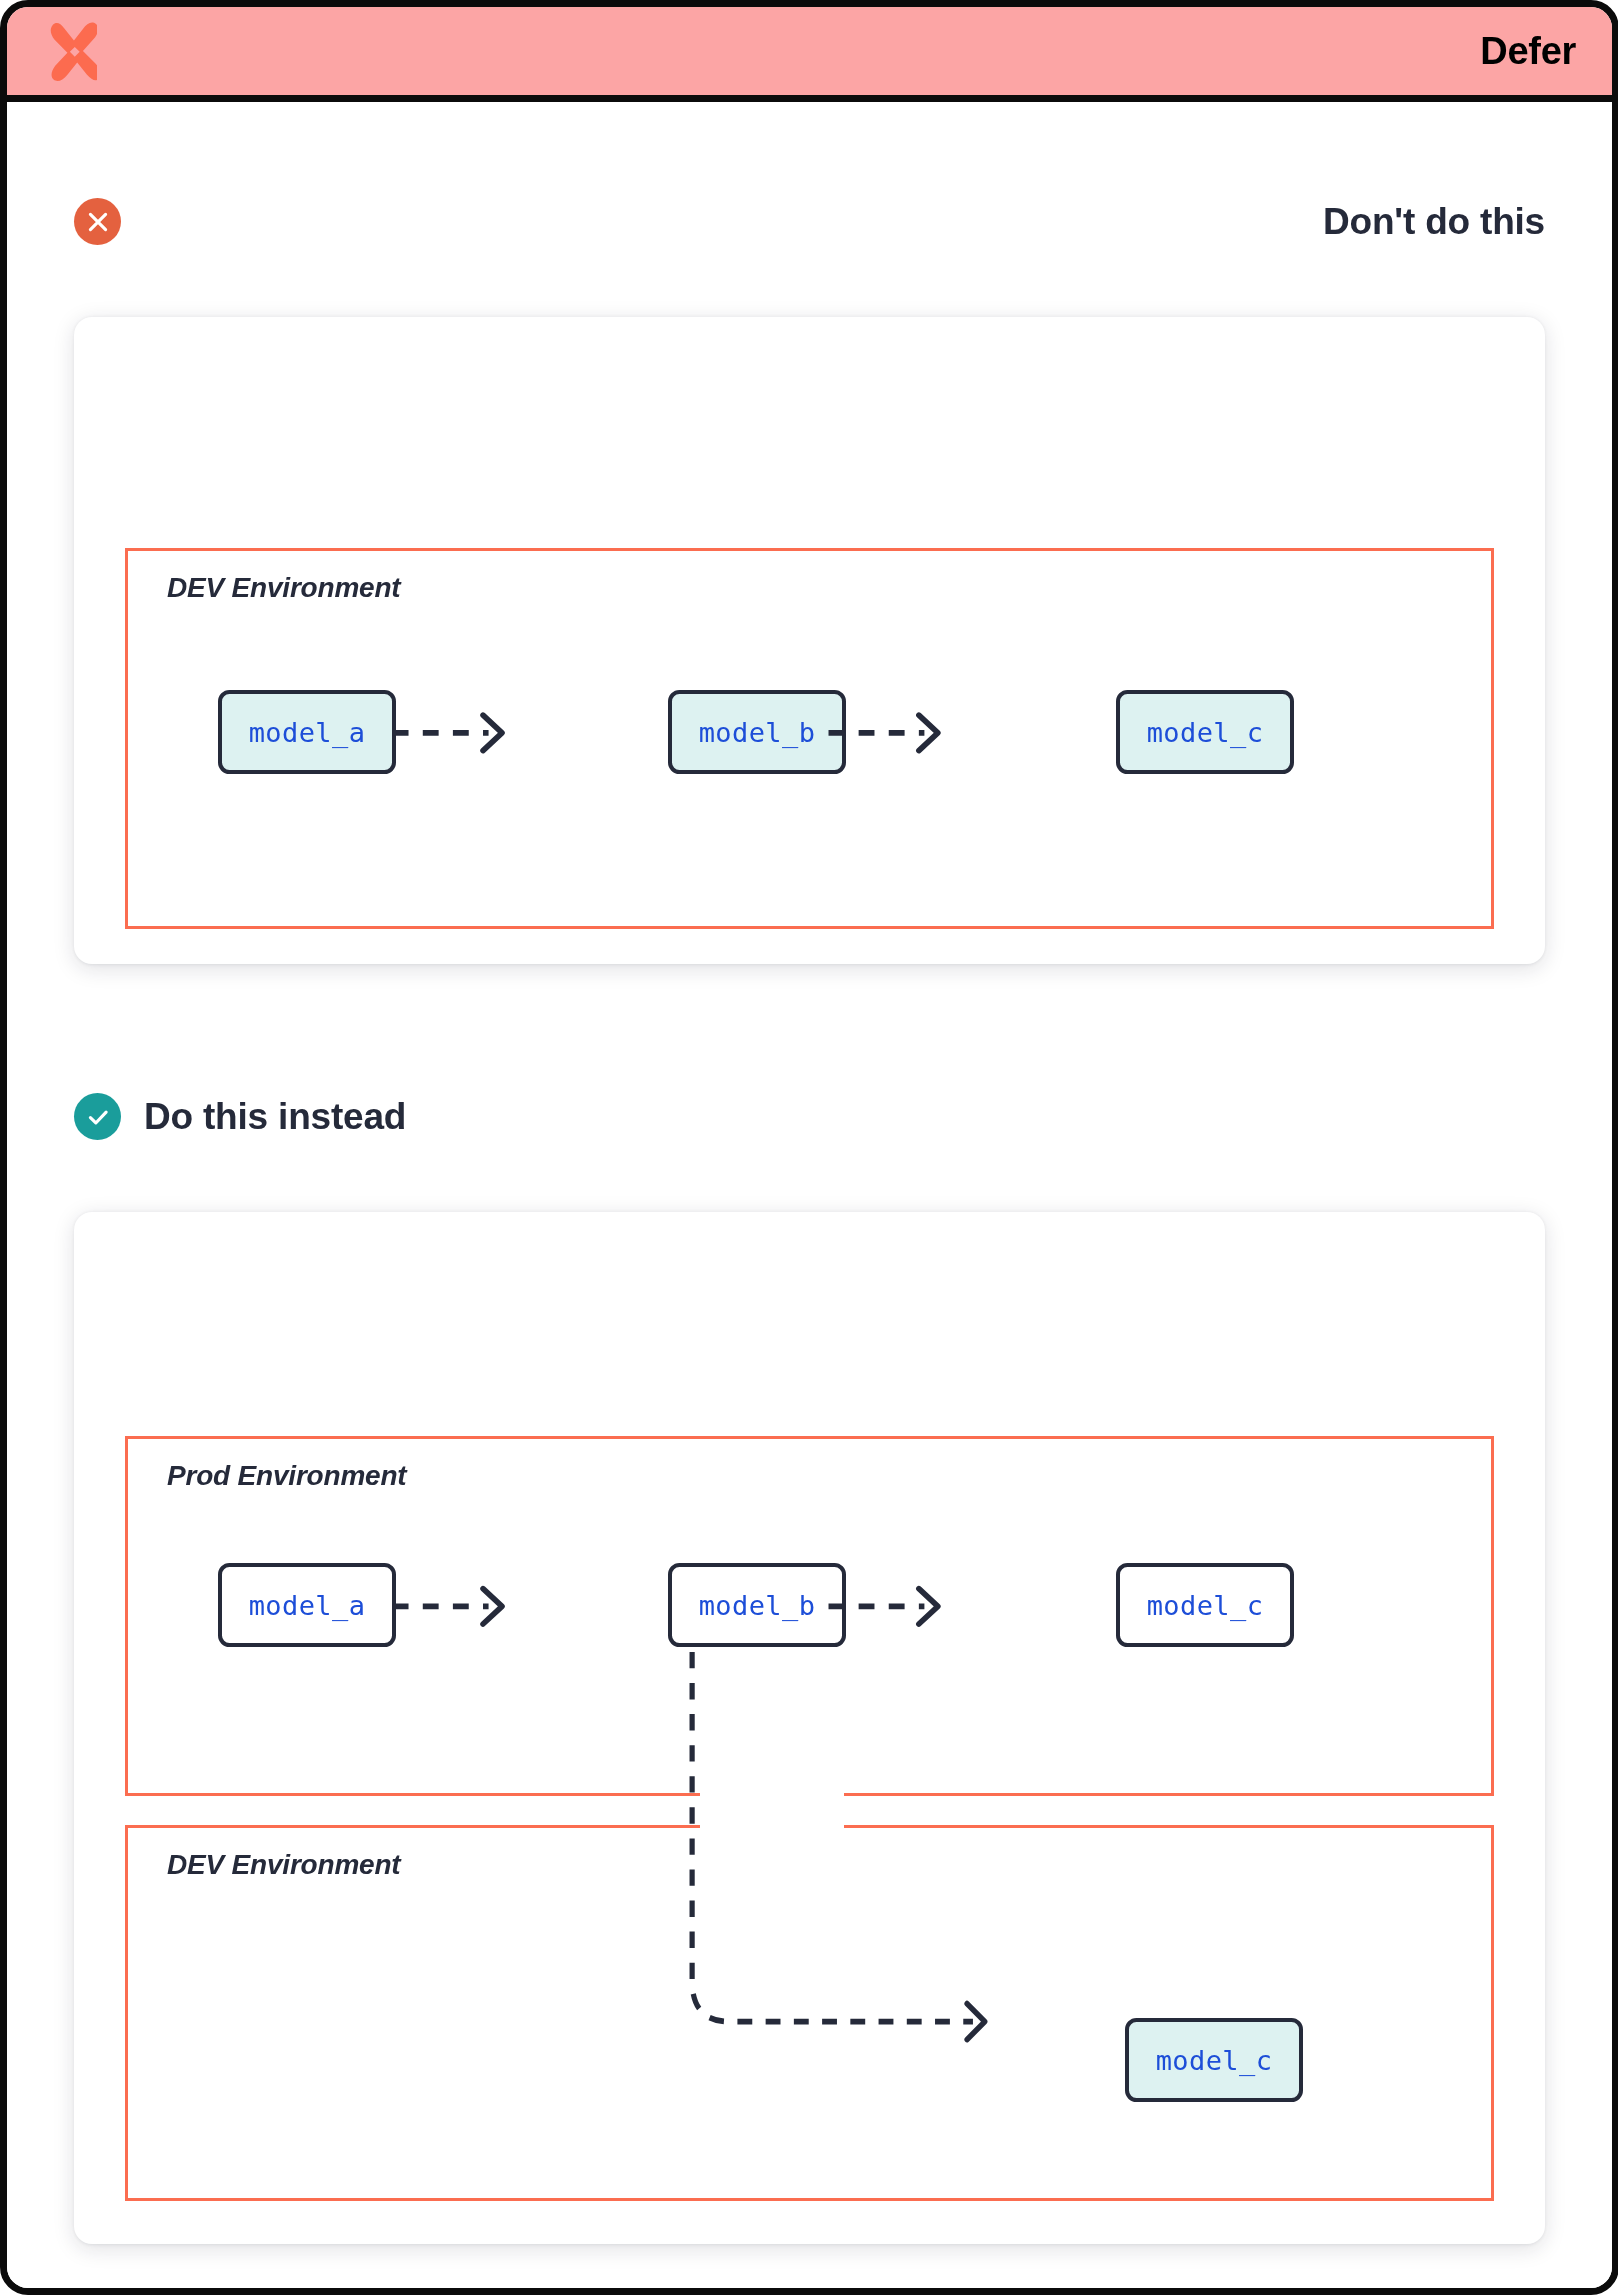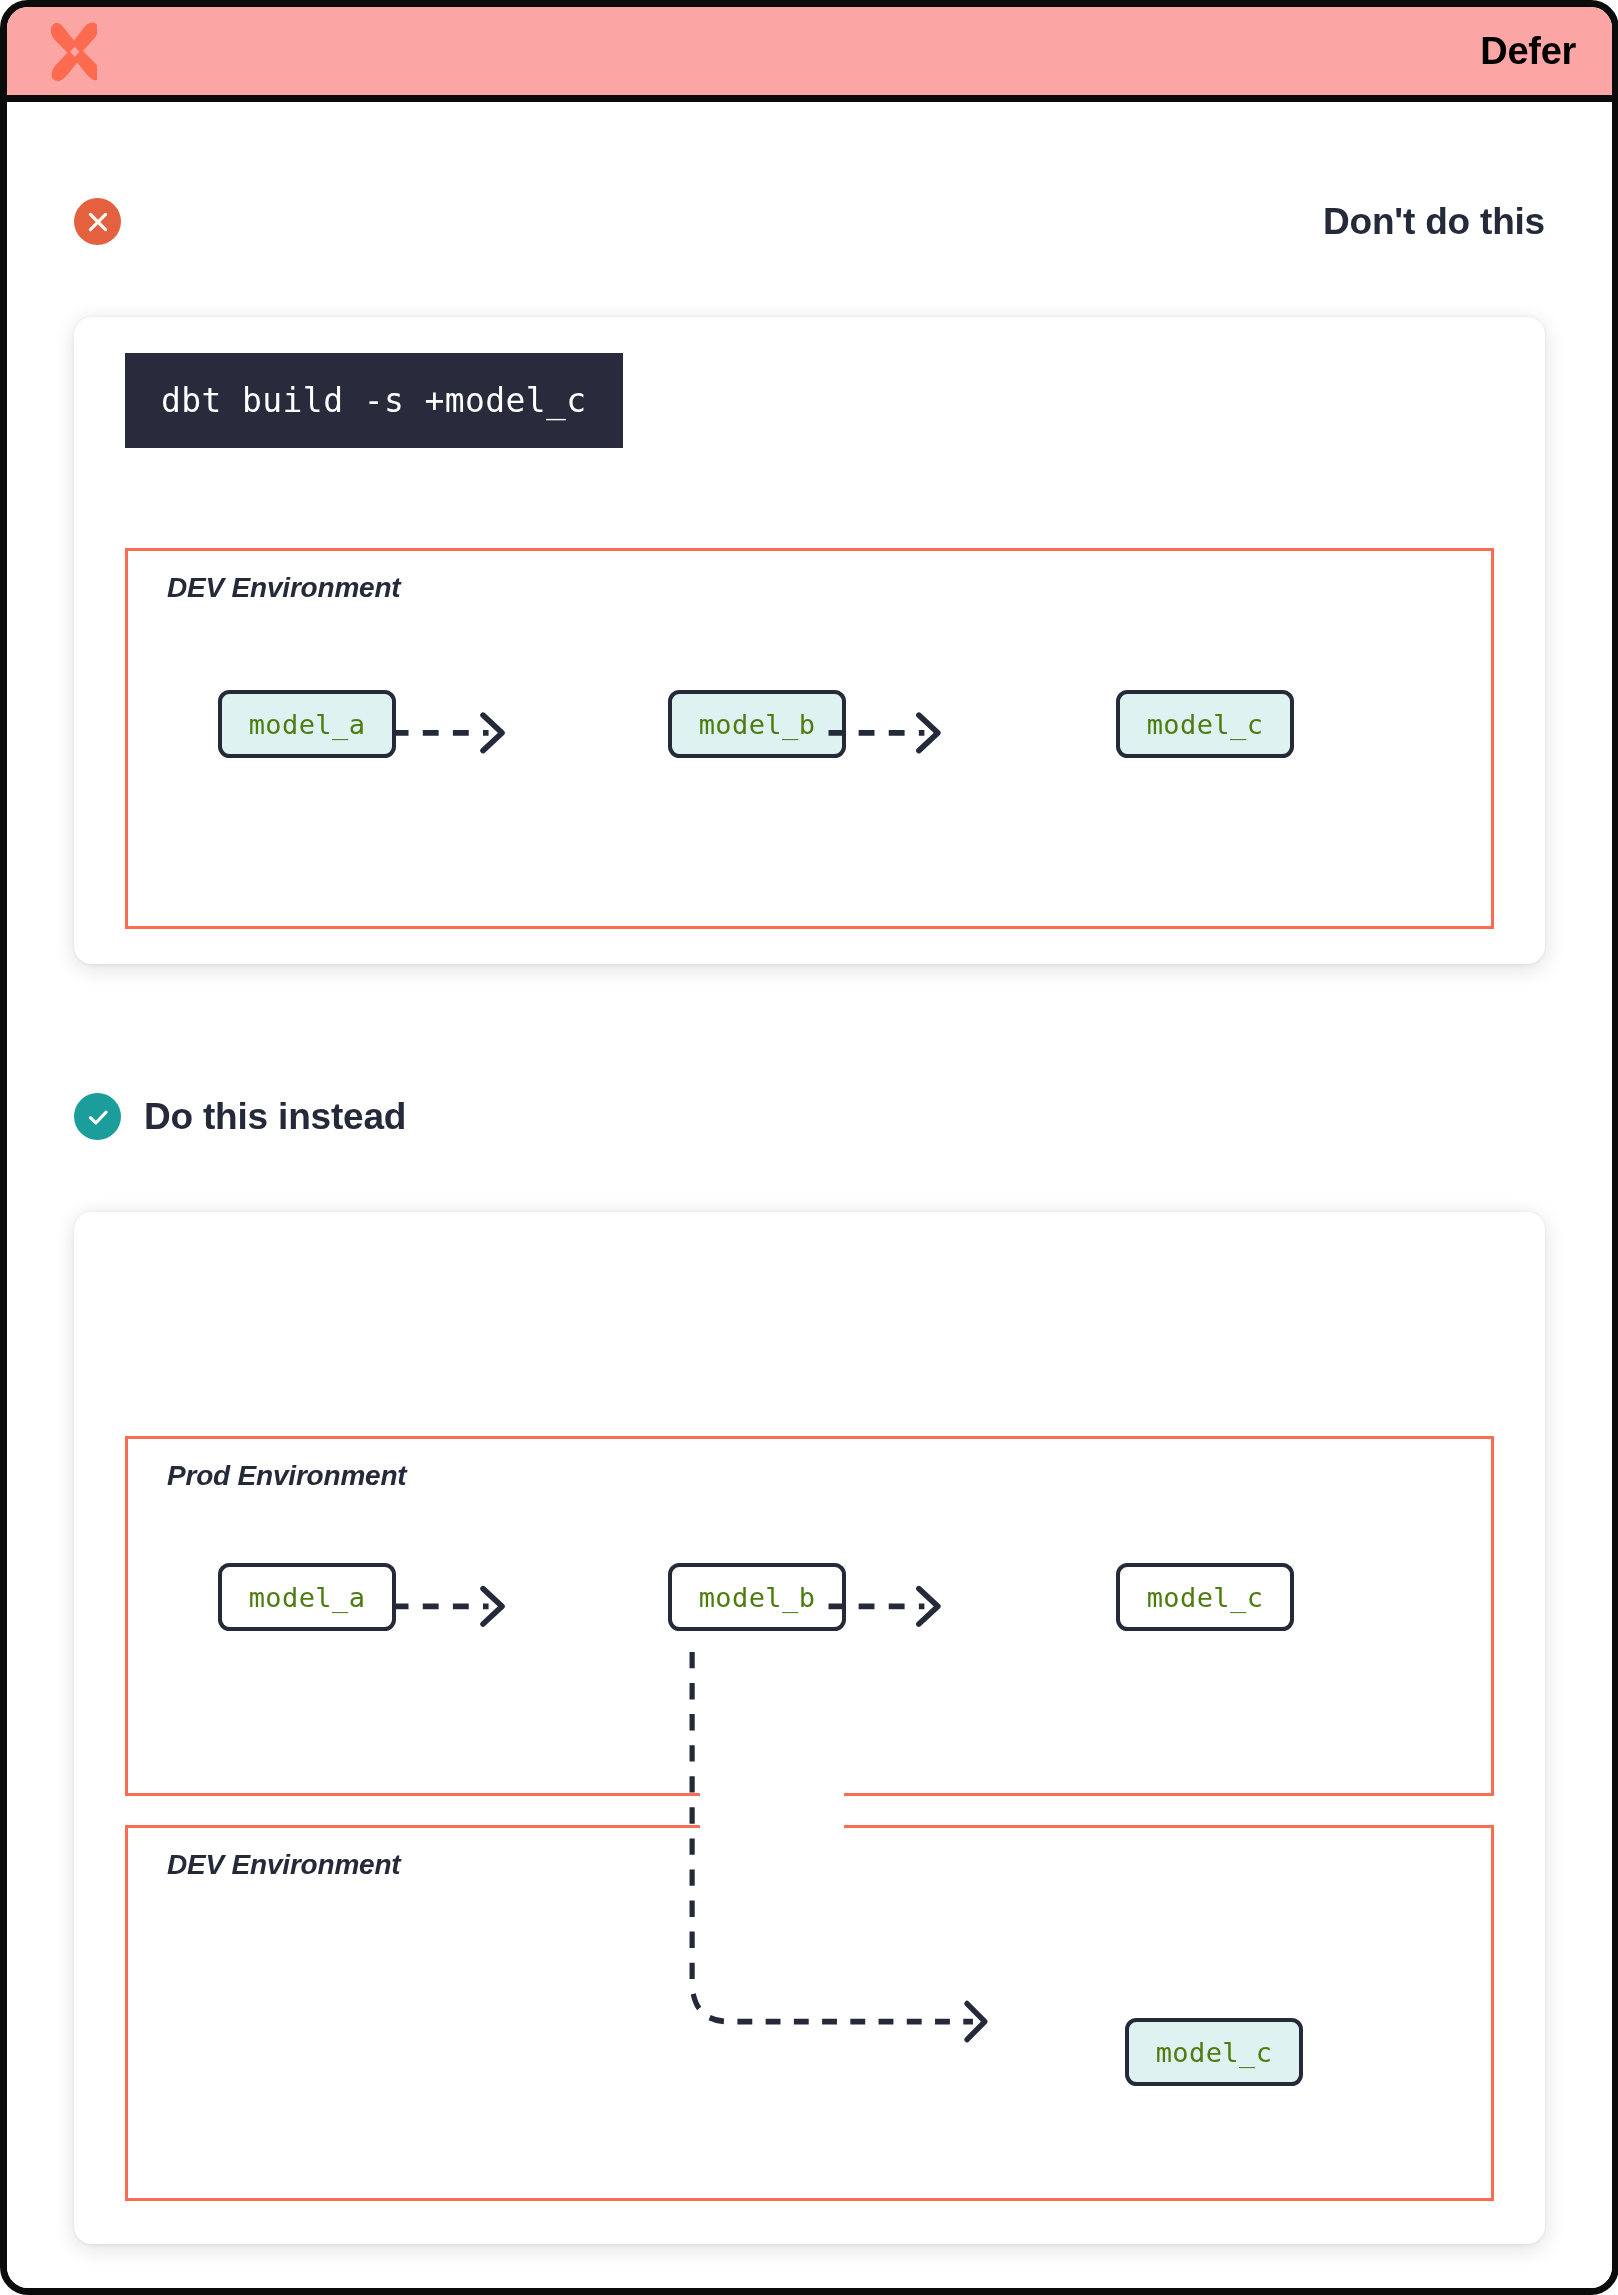--- a/index.html
+++ b/index.html
@@ -108,27 +108,27 @@
     letter-spacing: -0.2px;
     position: absolute;
     left: 26px; top: 21px;
     white-space: nowrap;
     margin-left: 13px;
   }
 
   
   .model-node {
     position: absolute;
-    width: 178px; height: 68px;
+    width: 178px; height: 84px;
     border: 4.1px solid #252a3a;
     border-radius: 11.4px;
     display: flex; align-items: center; justify-content: center;
     font-family: "DejaVu Sans Mono", monospace;
     font-size: 27px;
-    color: #4d7c0f;
+    color: #1d4ed8;
     letter-spacing: 0.4px;
   }
   .model-node.filled { background: #ddf2f1; }
   .model-node.plain  { background: #ffffff; }
 
   
   .edge-layer {
     position: absolute;
     left: 0; top: 0;
     width: 100%; height: 100%;
@@ -193,21 +193,20 @@
       <span class="status-badge bad">
         <svg viewBox="0 0 24 24" aria-hidden="true">
           <path d="M5 5 L19 19 M19 5 L5 19" stroke="#ffffff" stroke-width="2.9" stroke-linecap="round" fill="none"></path>
         </svg>
       </span>
       <span class="section-title">Don't do this</span>
     </div>
 
     <div id="card1" class="card">
 
-      <div id="code1" class="code-bar">dbt build -s +model_c</div>
 
       <div id="env1" class="env-box">
         <span class="env-label">DEV Environment</span>
 
         <div class="model-node filled n1">model_a</div>
         <div class="model-node filled n2">model_b</div>
         <div class="model-node filled n3">model_c</div>
 
         <svg class="edge-layer" viewBox="0 0 1720 466" preserveAspectRatio="none">
           <g stroke="#252a3a" stroke-width="7" fill="none" stroke-linecap="butt">

